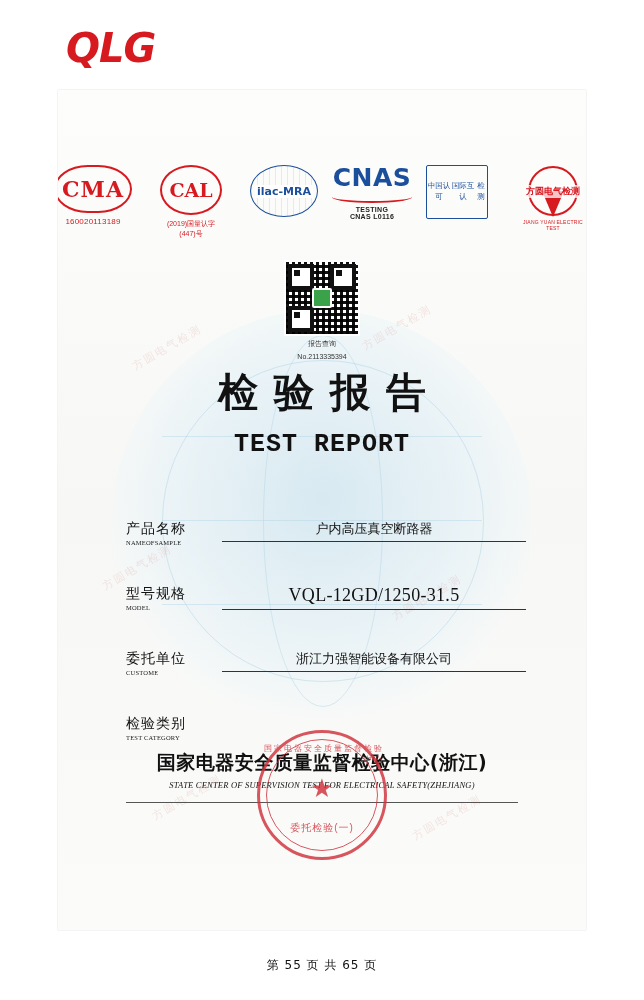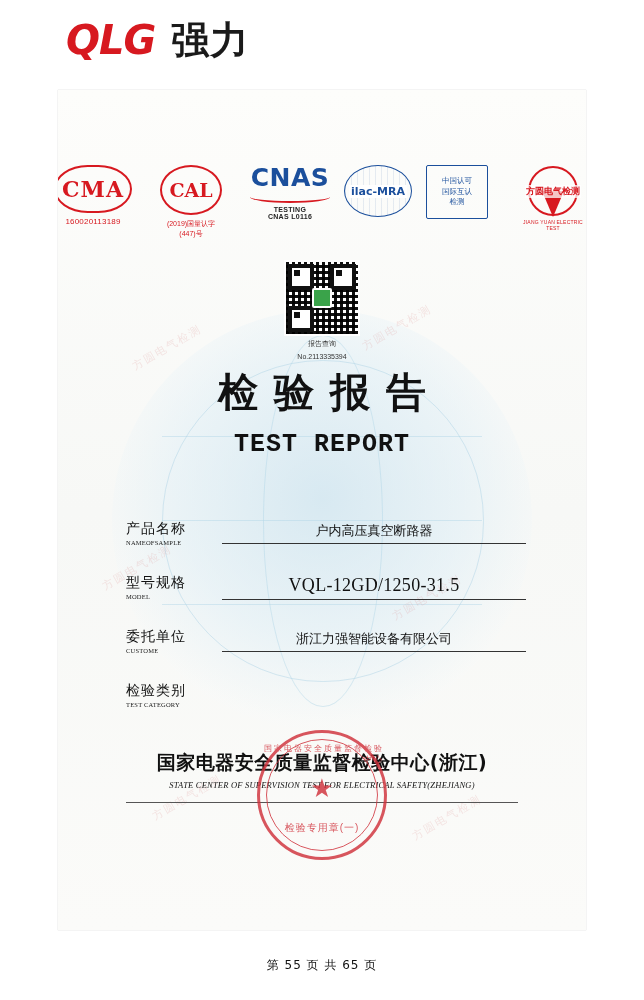--- a/index.html
+++ b/index.html
@@ -11,25 +11,25 @@
     height: 1000px;
     background: #ffffff;
     font-family: "Liberation Sans", sans-serif;
     position: relative;
     overflow: hidden;
   }
 
   
   .brand-header {
     position: absolute;
-    top: 20px;
+    top: 28px;
     left: 66px;
     display: flex;
     align-items: center;
-    gap: 16px;
+    gap: 8px;
   }
   .brand-qlg {
     font-family: "DejaVu Sans", sans-serif;
     font-style: italic;
     font-weight: bold;
     font-size: 40px;
     letter-spacing: -1px;
     color: #d71920;
     line-height: 1;
   }
@@ -211,21 +211,21 @@
 
   
   .cnca-box {
     width: 60px;
     height: 52px;
     border: 1px solid #1b4f9c;
     color: #1b4f9c;
     font-size: 7.5px;
     line-height: 1.45;
     display: flex;
-    flex-direction: column;
+    flex-direction: row;
     align-items: center;
     justify-content: center;
     text-align: center;
     border-radius: 2px;
   }
 
   
   .fy-mark {
     width: 74px;
     height: 52px;
@@ -349,22 +349,22 @@
 
   
   .fields {
     position: absolute;
     top: 430px;
     left: 68px;
     width: 400px;
   }
   .field-row {
     display: flex;
-    align-items: center;
-    margin-bottom: 28px;
+    align-items: flex-start;
+    margin-bottom: 39px;
   }
   .field-label {
     width: 96px;
     flex: none;
   }
   .field-label .cn {
     display: block;
     font-size: 14px;
     color: #111;
     letter-spacing: 1px;
@@ -486,21 +486,20 @@
     font-size: 12px;
     color: #111;
     letter-spacing: 1px;
   }
 </style>
 </head>
 <body>
 
 <div class="brand-header">
   <span class="brand-qlg">QLG</span>
-  <span class="brand-cn">强力</span>
 </div>
 
 <div class="cert-page">
 
   <div class="watermark">
     <div class="wm-line" style="top:30%"></div>
     <div class="wm-line" style="top:50%"></div>
     <div class="wm-line" style="top:70%"></div>
   </div>
 
@@ -521,30 +520,30 @@
     <div class="logo-divider"></div>
 
     <div class="logo-box">
       <div class="cal-mark">CAL</div>
       <div class="cal-num">(2019)国量认字(447)号</div>
     </div>
 
     <div class="logo-divider"></div>
 
     <div class="logo-box">
+      <div class="ilac-mark">
+        <span class="ilac-text">ilac-MRA</span>
+      </div>
+    </div>
+
+    <div class="logo-box">
       <div class="cnas-mark">CNAS</div>
       <div class="cnas-swoosh"></div>
       <div class="cnas-sub">TESTING</div>
       <div class="cnas-sub">CNAS L0116</div>
-    </div>
-
-    <div class="logo-box">
-      <div class="ilac-mark">
-        <span class="ilac-text">ilac-MRA</span>
-      </div>
     </div>
 
     <div class="logo-box">
       <div class="cnca-box">
         <span>中国认可</span>
         <span>国际互认</span>
         <span>检测</span>
       </div>
     </div>
 
@@ -618,18 +617,18 @@
 
   <div class="issuer">
     <div class="issuer-cn">国家电器安全质量监督检验中心(浙江)</div>
     <div class="issuer-en">STATE CENTER OF SUPERVISION TEST FOR ELECTRICAL SAFETY(ZHEJIANG)</div>
     <div class="issuer-rule"></div>
   </div>
 
   <div class="seal">
     <div class="seal-text-top">国家电器安全质量监督检验中心</div>
     <div class="seal-star">★</div>
-    <div class="seal-text-bottom">检验专用章(一)</div>
+    <div class="seal-text-bottom">委托检验(一)</div>
   </div>
 
 </div>
 
 <div class="footer">第 55 页 共 65 页</div>
 
 </body></html>

